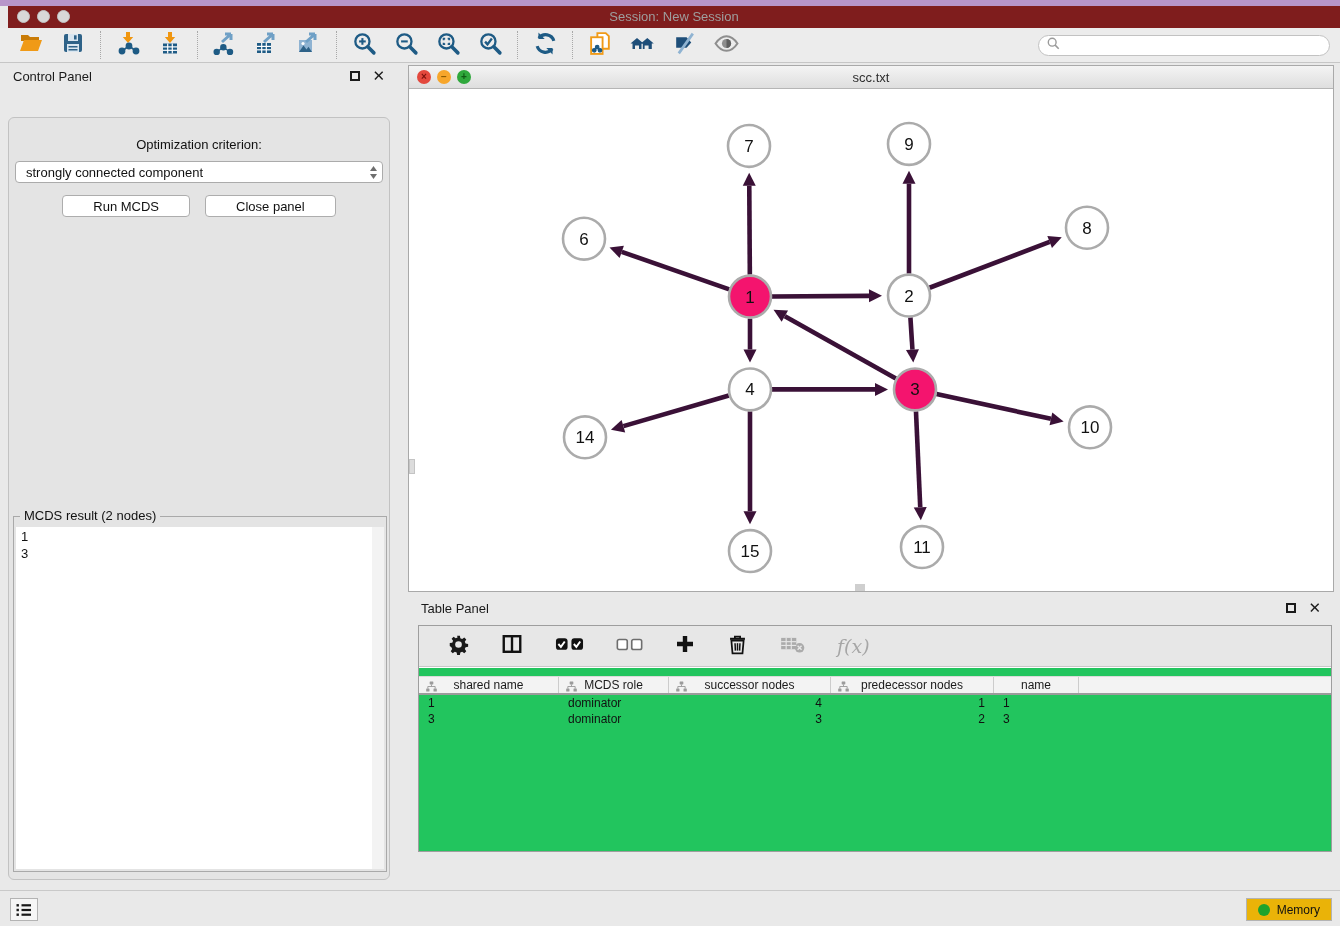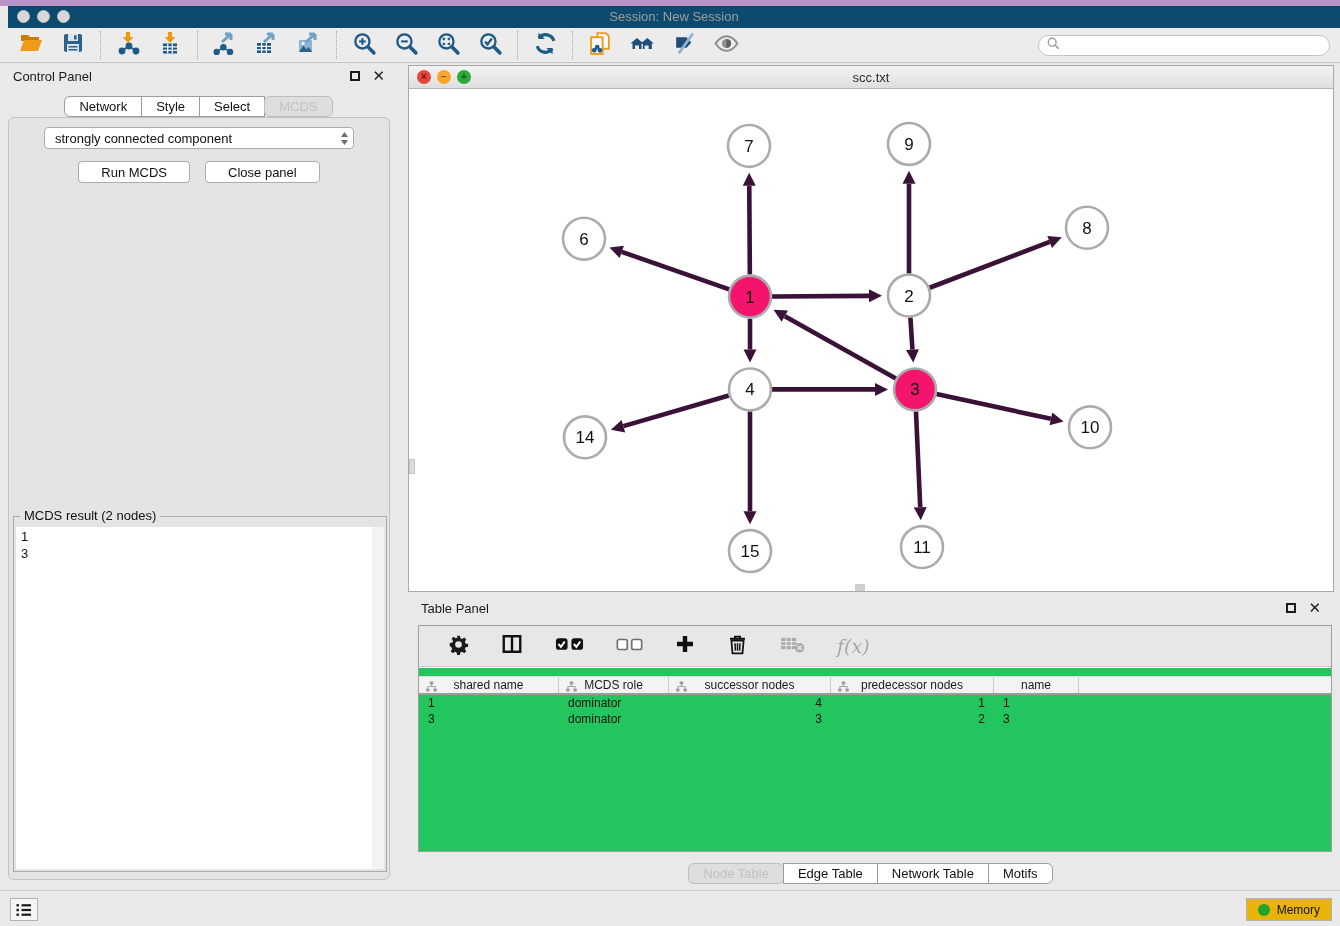--- a/index.html
+++ b/index.html
@@ -1,21 +1,21 @@
 <!DOCTYPE html>
 <html><head>
 <meta charset="utf-8">
 <style>
   html,body{margin:0;padding:0;background:#d8d8d8;}
   *{box-sizing:border-box;font-family:"Liberation Sans","DejaVu Sans",sans-serif;}
   .window{position:relative;width:1340px;height:926px;background:#E9E9E9;overflow:hidden;}
 
   
   .purple-strip{position:absolute;top:0;left:0;right:0;height:6px;background:#B795C9;}
-  .titlebar{position:absolute;top:6px;left:8px;right:0;height:22px;background:#0c4a6e;}
+  .titlebar{position:absolute;top:6px;left:8px;right:0;height:22px;background:#7f1d1d;}
   .lights{position:absolute;left:9px;top:4px;display:flex;gap:7px;}
   .light{width:13px;height:13px;border-radius:50%;background:#D8D8D8;border:1px solid #C2C2C2;}
   .win-title{position:absolute;left:0;right:0;top:3px;text-align:center;font-size:13px;color:#9E9E9E;}
 
   
   .toolbar{position:absolute;top:28px;left:0;right:0;height:35px;background:#ECECEC;border-bottom:1px solid #C6C6C6;display:flex;align-items:center;padding-left:4px;}
   .tb-group{display:flex;align-items:center;gap:12px;padding:0 12px;}
   .tb-sep{width:0;height:28px;border-left:1px dotted #A8A8A8;}
   .tb-btn{width:30px;height:28px;display:flex;align-items:center;justify-content:center;cursor:default;}
   .search-box{margin-left:auto;margin-right:10px;width:292px;height:21px;background:#fff;border:1px solid #C2C2C2;border-radius:11px;display:flex;align-items:center;padding:0 8px;gap:6px;}
@@ -30,23 +30,23 @@
   
   .main{position:absolute;top:63px;left:0;right:0;bottom:36px;}
   .control-panel{position:absolute;left:0;top:0;width:398px;bottom:0;}
   .cp-tabs{position:absolute;top:33px;left:0;right:0;display:flex;justify-content:center;z-index:2;}
   .tab{height:21px;padding:0 14px;display:flex;align-items:center;font-size:13px;background:#FFF;border:1px solid #9C9C9C;margin-left:-1px;color:#111;}
   .tab:first-child{border-top-left-radius:6px;border-bottom-left-radius:6px;}
   .tab:last-child{border-top-right-radius:6px;border-bottom-right-radius:6px;}
   .tab.active{background:#DEDEDE;color:#C2C2C2;border-color:#BDBDBD;border-radius:6px;}
   .cp-content{position:absolute;top:54px;left:8px;right:8px;bottom:10px;background:#E4E4E4;border:1px solid #C2C2C2;border-radius:6px;}
   .opt-label{text-align:center;margin-top:19px;font-size:13px;color:#111;}
-  .cp-select{margin:9px auto 0;width:310px;height:22px;background:#fff;border:1px solid #ABABAB;border-radius:4px;display:flex;align-items:center;padding:0 4px 0 10px;font-size:13px;color:#111;}
+  .cp-select{margin:9px auto 0;width:368px;height:22px;background:#fff;border:1px solid #ABABAB;border-radius:4px;display:flex;align-items:center;padding:0 4px 0 10px;font-size:13px;color:#111;}
   .btn-row{display:flex;justify-content:center;gap:15px;margin-top:12px;}
-  .aqua-btn{height:22px;padding:0 22px;display:flex;align-items:center;background:#FFF;border:1px solid #ADADAD;border-radius:4px;font-size:13px;color:#111;text-align:center;}
+  .aqua-btn{height:22px;padding:0 30px;display:flex;align-items:center;background:#FFF;border:1px solid #ADADAD;border-radius:4px;font-size:13px;color:#111;text-align:center;}
   .mcds-fieldset{position:absolute;left:4px;right:2px;top:375px;bottom:7px;border:1px solid #A9A9A9;margin-top:23px;}
   .fieldset-legend{position:absolute;top:-9px;left:6px;background:#E4E4E4;padding:0 4px;font-size:13px;color:#111;}
   .result-area{position:absolute;left:2px;right:15px;top:10px;bottom:2px;background:#fff;font-size:13px;color:#111;padding:1px 5px;white-space:pre;line-height:17px;}
   .result-scroll{position:absolute;right:2px;top:10px;bottom:2px;width:13px;background:#F3F3F3;border-left:1px solid #fff;}
 
   
   .right-side{position:absolute;left:408px;top:0;right:6px;bottom:0;}
   .network-window{position:absolute;top:2px;left:0;right:0;height:527px;border:1px solid #A9A9A9;background:#fff;}
   .nw-titlebar{height:23px;background:linear-gradient(#F4F4F4,#DEDEDE);border-bottom:1px solid #B5B5B5;position:relative;display:flex;align-items:center;justify-content:center;font-size:13px;color:#2E2E2E;}
   .nw-lights{position:absolute;left:8px;top:4px;display:flex;gap:6px;}
@@ -275,27 +275,22 @@
   <div class="main">
 
     <div class="control-panel">
       <div class="panel-header">
         <span>Control Panel</span>
         <span class="ph-icons">
           <span class="float-box"></span>
           <span class="close-x">✕</span>
         </span>
       </div>
-      <div class="cp-tabs" id="cp-tabs">
-          <div class="tab">Network</div>
-          <div class="tab">Style</div>
-          <div class="tab">Select</div>
-          <div class="tab active">MCDS</div>
-        </div>
       <div class="cp-content">
+        <div class="opt-label">Optimization criterion:</div>
         <div class="cp-select">
           <span>strongly connected component</span>
           <span class="stepper">
             <svg width="9" height="15" viewBox="0 0 9 15">
                 <path d="M4.5 1 8 6H1z" fill="#6E6E6E"></path>
                 <path d="M4.5 14 1 9h7z" fill="#6E6E6E"></path>
               </svg>
           </span>
         </div>
         <div class="btn-row">
@@ -535,26 +530,20 @@
                 <div class="trow">
                   <div class="td" style="width: 140px; text-align: left;">3</div>
                   <div class="td" style="width: 110px; text-align: left;">dominator</div>
                   <div class="td" style="width: 162px; text-align: right;">3</div>
                   <div class="td" style="width: 163px; text-align: right;">2</div>
                   <div class="td" style="width: 85px; text-align: left;">3</div>
                 </div>
               </div>
           </div>
         </div>
-        <div class="table-tabs" id="table-tabs">
-            <div class="tab active">Node Table</div>
-            <div class="tab">Edge Table</div>
-            <div class="tab">Network Table</div>
-            <div class="tab">Motifs</div>
-          </div>
       </div>
 
     </div>
   </div>
 
   <div class="statusbar">
     <div class="sb-left" id="list-icon-slot">
         <svg viewBox="0 0 16 14" width="16" height="14">
           <g stroke="#1A1A1A" stroke-width="2.2">
             <line x1="5.5" y1="2.3" x2="15" y2="2.3"></line>

